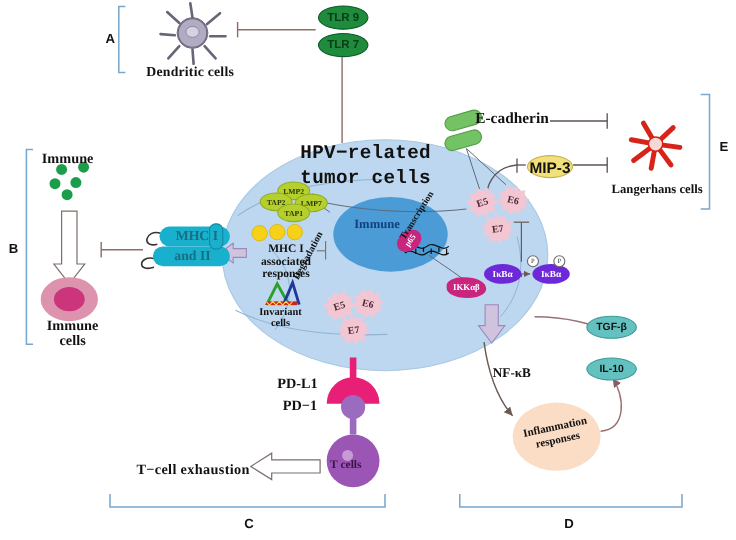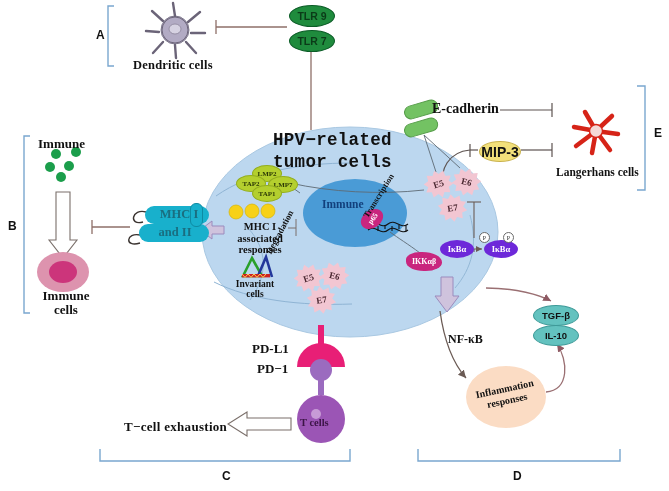--- a/index.html
+++ b/index.html
@@ -49,21 +49,21 @@
   
   .oval-txt{position:absolute;display:flex;align-items:center;justify-content:center;
             font-family:Liberation Sans, sans-serif;font-weight:bold;color:#111;}
   .tlr{width:44px;height:20px;border-radius:50%;background:#1f8b3d;border:1.2px solid #0c5c27;
        color:#0b3b18;font-size:10.5px;}
   #tlr9{left:289px;top:5px;}
   #tlr7{left:289px;top:30px;}
   #mip3{left:479px;top:141px;width:40px;height:19px;border-radius:50%;
         background:#f2e07a;border:1px solid #c9b24e;font-size:14px;}
   .cyto{width:44px;height:19px;border-radius:50%;background:#63c2bf;border:1px solid #3e9a98;font-size:9.5px;}
-  #tgfb{left:533px;top:305px;}
+  #tgfb{left:533px;top:287px;}
   #il10{left:533px;top:325px;}
   .ikb{position:absolute;display:flex;align-items:center;justify-content:center;
        width:34px;height:18px;border-radius:50%;background:#6d28d9;color:#fff;
        font-family:"Liberation Serif",serif;font-weight:bold;font-size:8.5px;}
   #ikba1{left:440px;top:240px;}
   #ikba2{left:484px;top:240px;}
   #ikk{left:406px;top:252px;width:36px;height:19px;border-radius:40% 55% 45% 50%;
        background:#c9257e;color:#fff;font-size:8px;}
   .pflag{position:absolute;width:9px;height:9px;border-radius:50%;background:#fff;
          border:1px solid #6b6b6b;font-size:6px;display:flex;align-items:center;justify-content:center;

